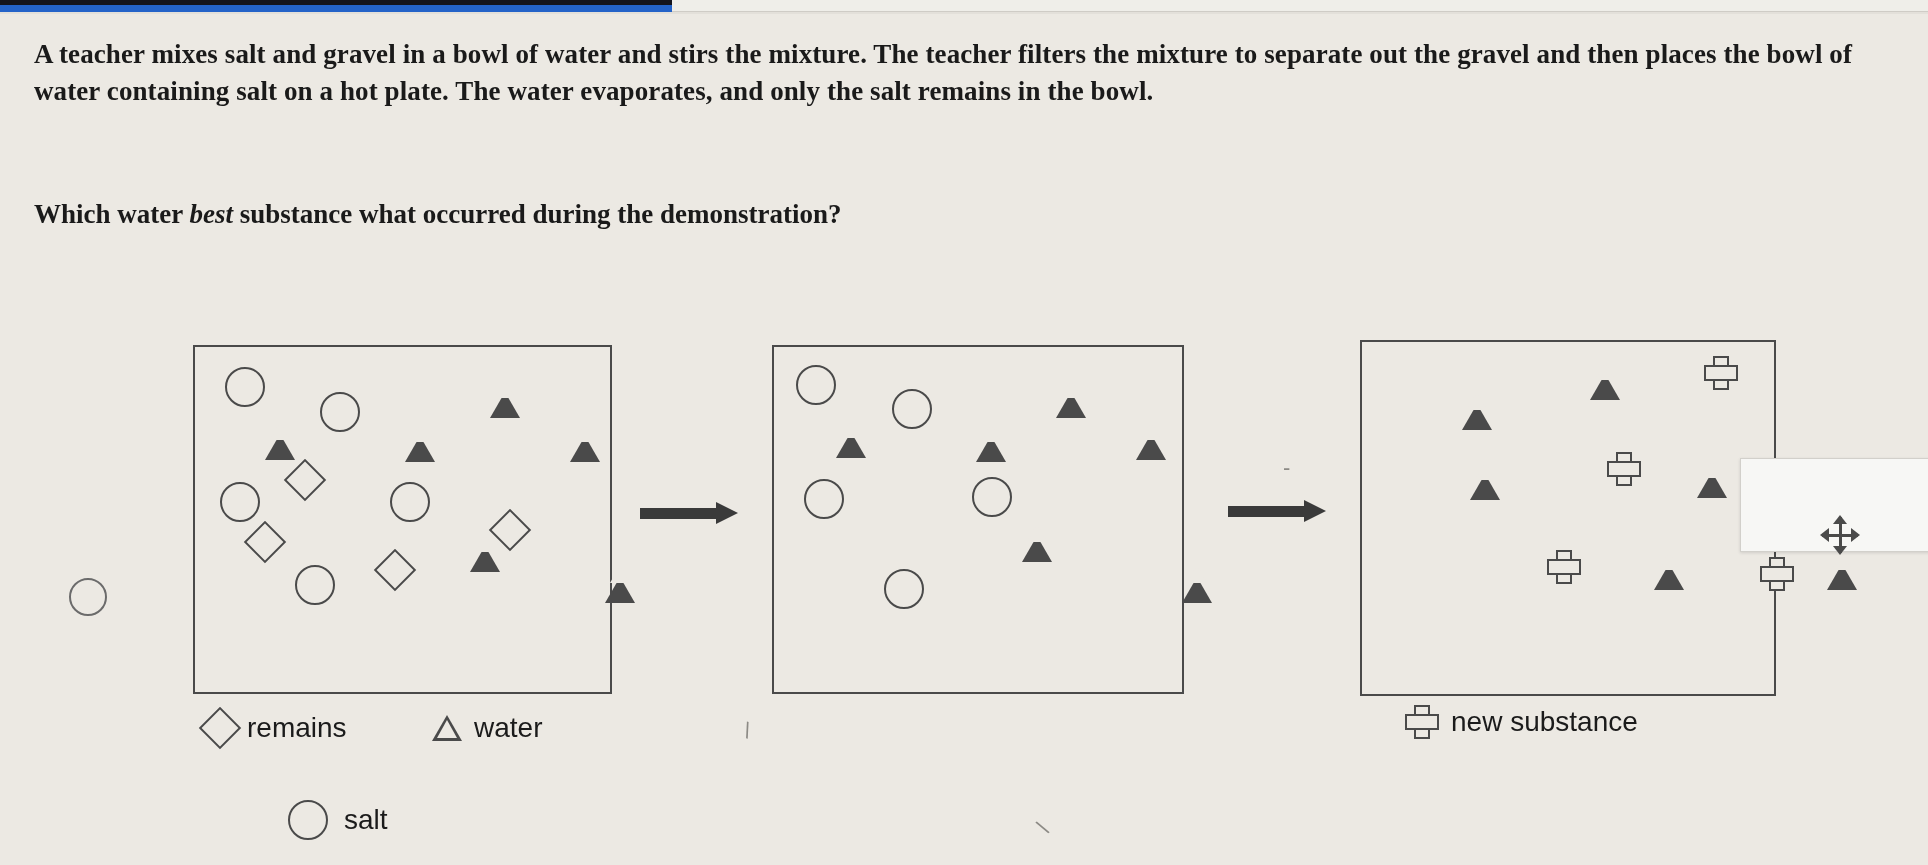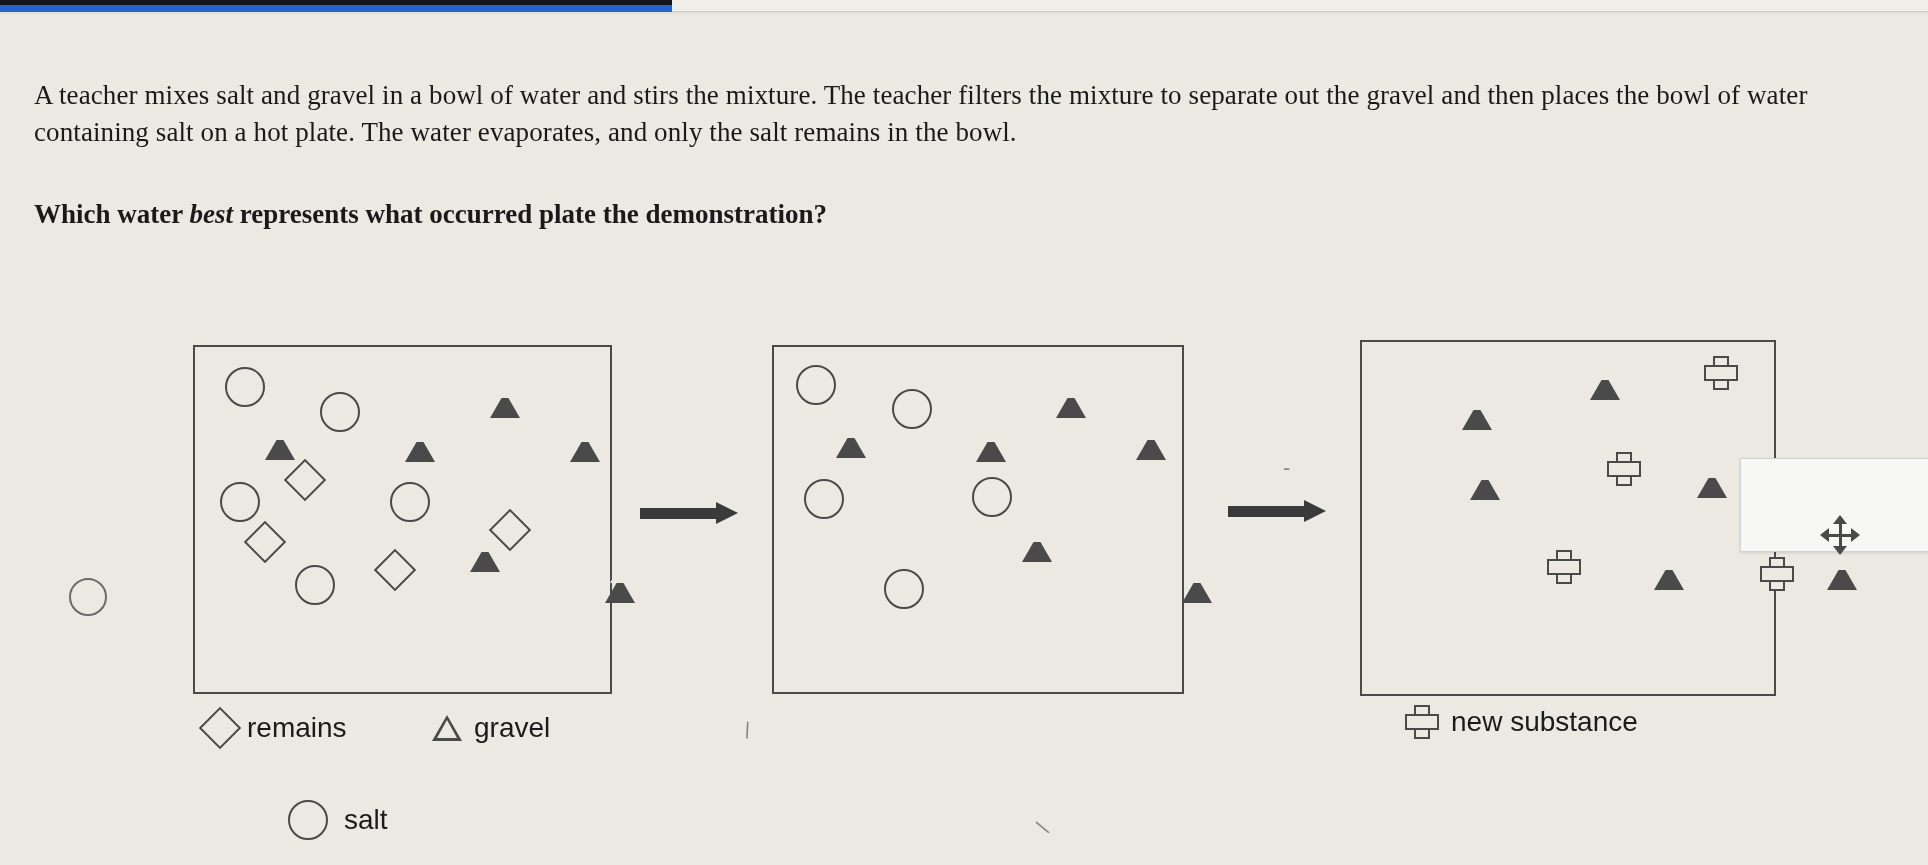--- a/index.html
+++ b/index.html
@@ -22,23 +22,22 @@
   .topbar .dark{
     position:absolute;left:0;top:0;width:672px;height:5px;background:#14141c;
   }
   .topbar .rest{
     position:absolute;left:672px;top:0;width:1256px;height:11px;background:#efeee9;
     border-bottom:1px solid #cfccc6;
   }
 
   .stem{
     position:absolute;left:34px;top:36px;width:1840px;
-    font-size:27px;line-height:1.37;font-weight:400;
+    font-size:27px;line-height:1.37;font-weight:700;
     letter-spacing:.1px;
-    margin-top:41px;
   }
   .question{
     position:absolute;left:34px;top:196px;width:1500px;
     font-size:27px;line-height:1.37;font-weight:700;
   }
   .question i{font-style:italic;}
 
   
   .radio-bubble{
     position:absolute;left:69px;top:578px;width:34px;height:34px;
@@ -147,21 +146,21 @@
 
 <div class="topbar">
   <div class="blue"></div>
   <div class="dark"></div>
   <div class="rest"></div>
 </div>
 
 <div class="stem">A teacher mixes salt and gravel in a bowl of water and stirs the mixture. The teacher filters the mixture to separate out the gravel and then places the bowl of water containing salt on a hot plate. The water evaporates, and only the salt remains in the bowl.</div>
 
 <div class="question">
-  <span>Which water </span><i>best</i><span> represents what occurred plate the demonstration?</span>
+  <span>Which water </span><i>best</i><span> substance what occurred during the demonstration?</span>
 </div>
 
 <div class="radio-bubble"></div>
 
 <div class="box" id="box1"><span class="p circle" style="left: 30px; top: 20px;"></span><span class="p tri" style="left: 70px; top: 70px;"></span><span class="p circle" style="left: 125px; top: 45px;"></span><span class="p tri" style="left: 180px; top: 72px;"></span><span class="p tri" style="left: 235px; top: 28px;"></span><span class="p tri" style="left: 285px; top: 72px;"></span><span class="p circle" style="left: 25px; top: 135px;"></span><span class="p dia" style="left: 95px; top: 118px;"></span><span class="p circle" style="left: 195px; top: 135px;"></span><span class="p tri" style="left: 155px; top: 182px;"></span><span class="p dia" style="left: 300px; top: 168px;"></span><span class="p dia" style="left: 55px; top: 180px;"></span><span class="p circle" style="left: 100px; top: 218px;"></span><span class="p dia" style="left: 185px; top: 208px;"></span><span class="p tri" style="left: 260px; top: 213px;"></span></div>
 <div class="box" id="box2"><span class="p circle" style="left: 22px; top: 18px;"></span><span class="p tri" style="left: 62px; top: 68px;"></span><span class="p circle" style="left: 118px; top: 42px;"></span><span class="p tri" style="left: 172px; top: 72px;"></span><span class="p tri" style="left: 222px; top: 28px;"></span><span class="p tri" style="left: 272px; top: 70px;"></span><span class="p circle" style="left: 30px; top: 132px;"></span><span class="p circle" style="left: 198px; top: 130px;"></span><span class="p tri" style="left: 128px; top: 172px;"></span><span class="p circle" style="left: 110px; top: 222px;"></span><span class="p tri" style="left: 258px; top: 213px;"></span></div>
 <div class="box" id="box3"><span class="p tri" style="left: 100px; top: 45px;"></span><span class="p tri" style="left: 198px; top: 15px;"></span><span class="p cross" style="left: 282px; top: 14px;"><span class="cv"></span><span class="ch"></span></span><span class="p tri" style="left: 48px; top: 115px;"></span><span class="p cross" style="left: 155px; top: 110px;"><span class="cv"></span><span class="ch"></span></span><span class="p tri" style="left: 245px; top: 113px;"></span><span class="p cross" style="left: 65px; top: 208px;"><span class="cv"></span><span class="ch"></span></span><span class="p tri" style="left: 172px; top: 205px;"></span><span class="p cross" style="left: 248px; top: 215px;"><span class="cv"></span><span class="ch"></span></span><span class="p tri" style="left: 315px; top: 205px;"></span></div>
 
 <div class="arrow" id="arrow1">
   <div class="shaft"></div>
@@ -171,21 +170,21 @@
   <div class="shaft"></div>
     <div class="head"></div>
 </div>
 
 <div class="legend-item" id="leg-gravel">
   <span class="dia"></span>
   <span class="legend-label">remains</span>
 </div>
 <div class="legend-item" id="leg-water">
   <span class="tri"></span>
-  <span class="legend-label">gravel</span>
+  <span class="legend-label">water</span>
 </div>
 <div class="legend-item" id="leg-salt">
   <span class="circle"></span>
   <span class="legend-label">salt</span>
 </div>
 <div class="legend-item" id="leg-new">
   <span class="cross">
       <span class="cv"></span>
       <span class="ch"></span>
     </span>

